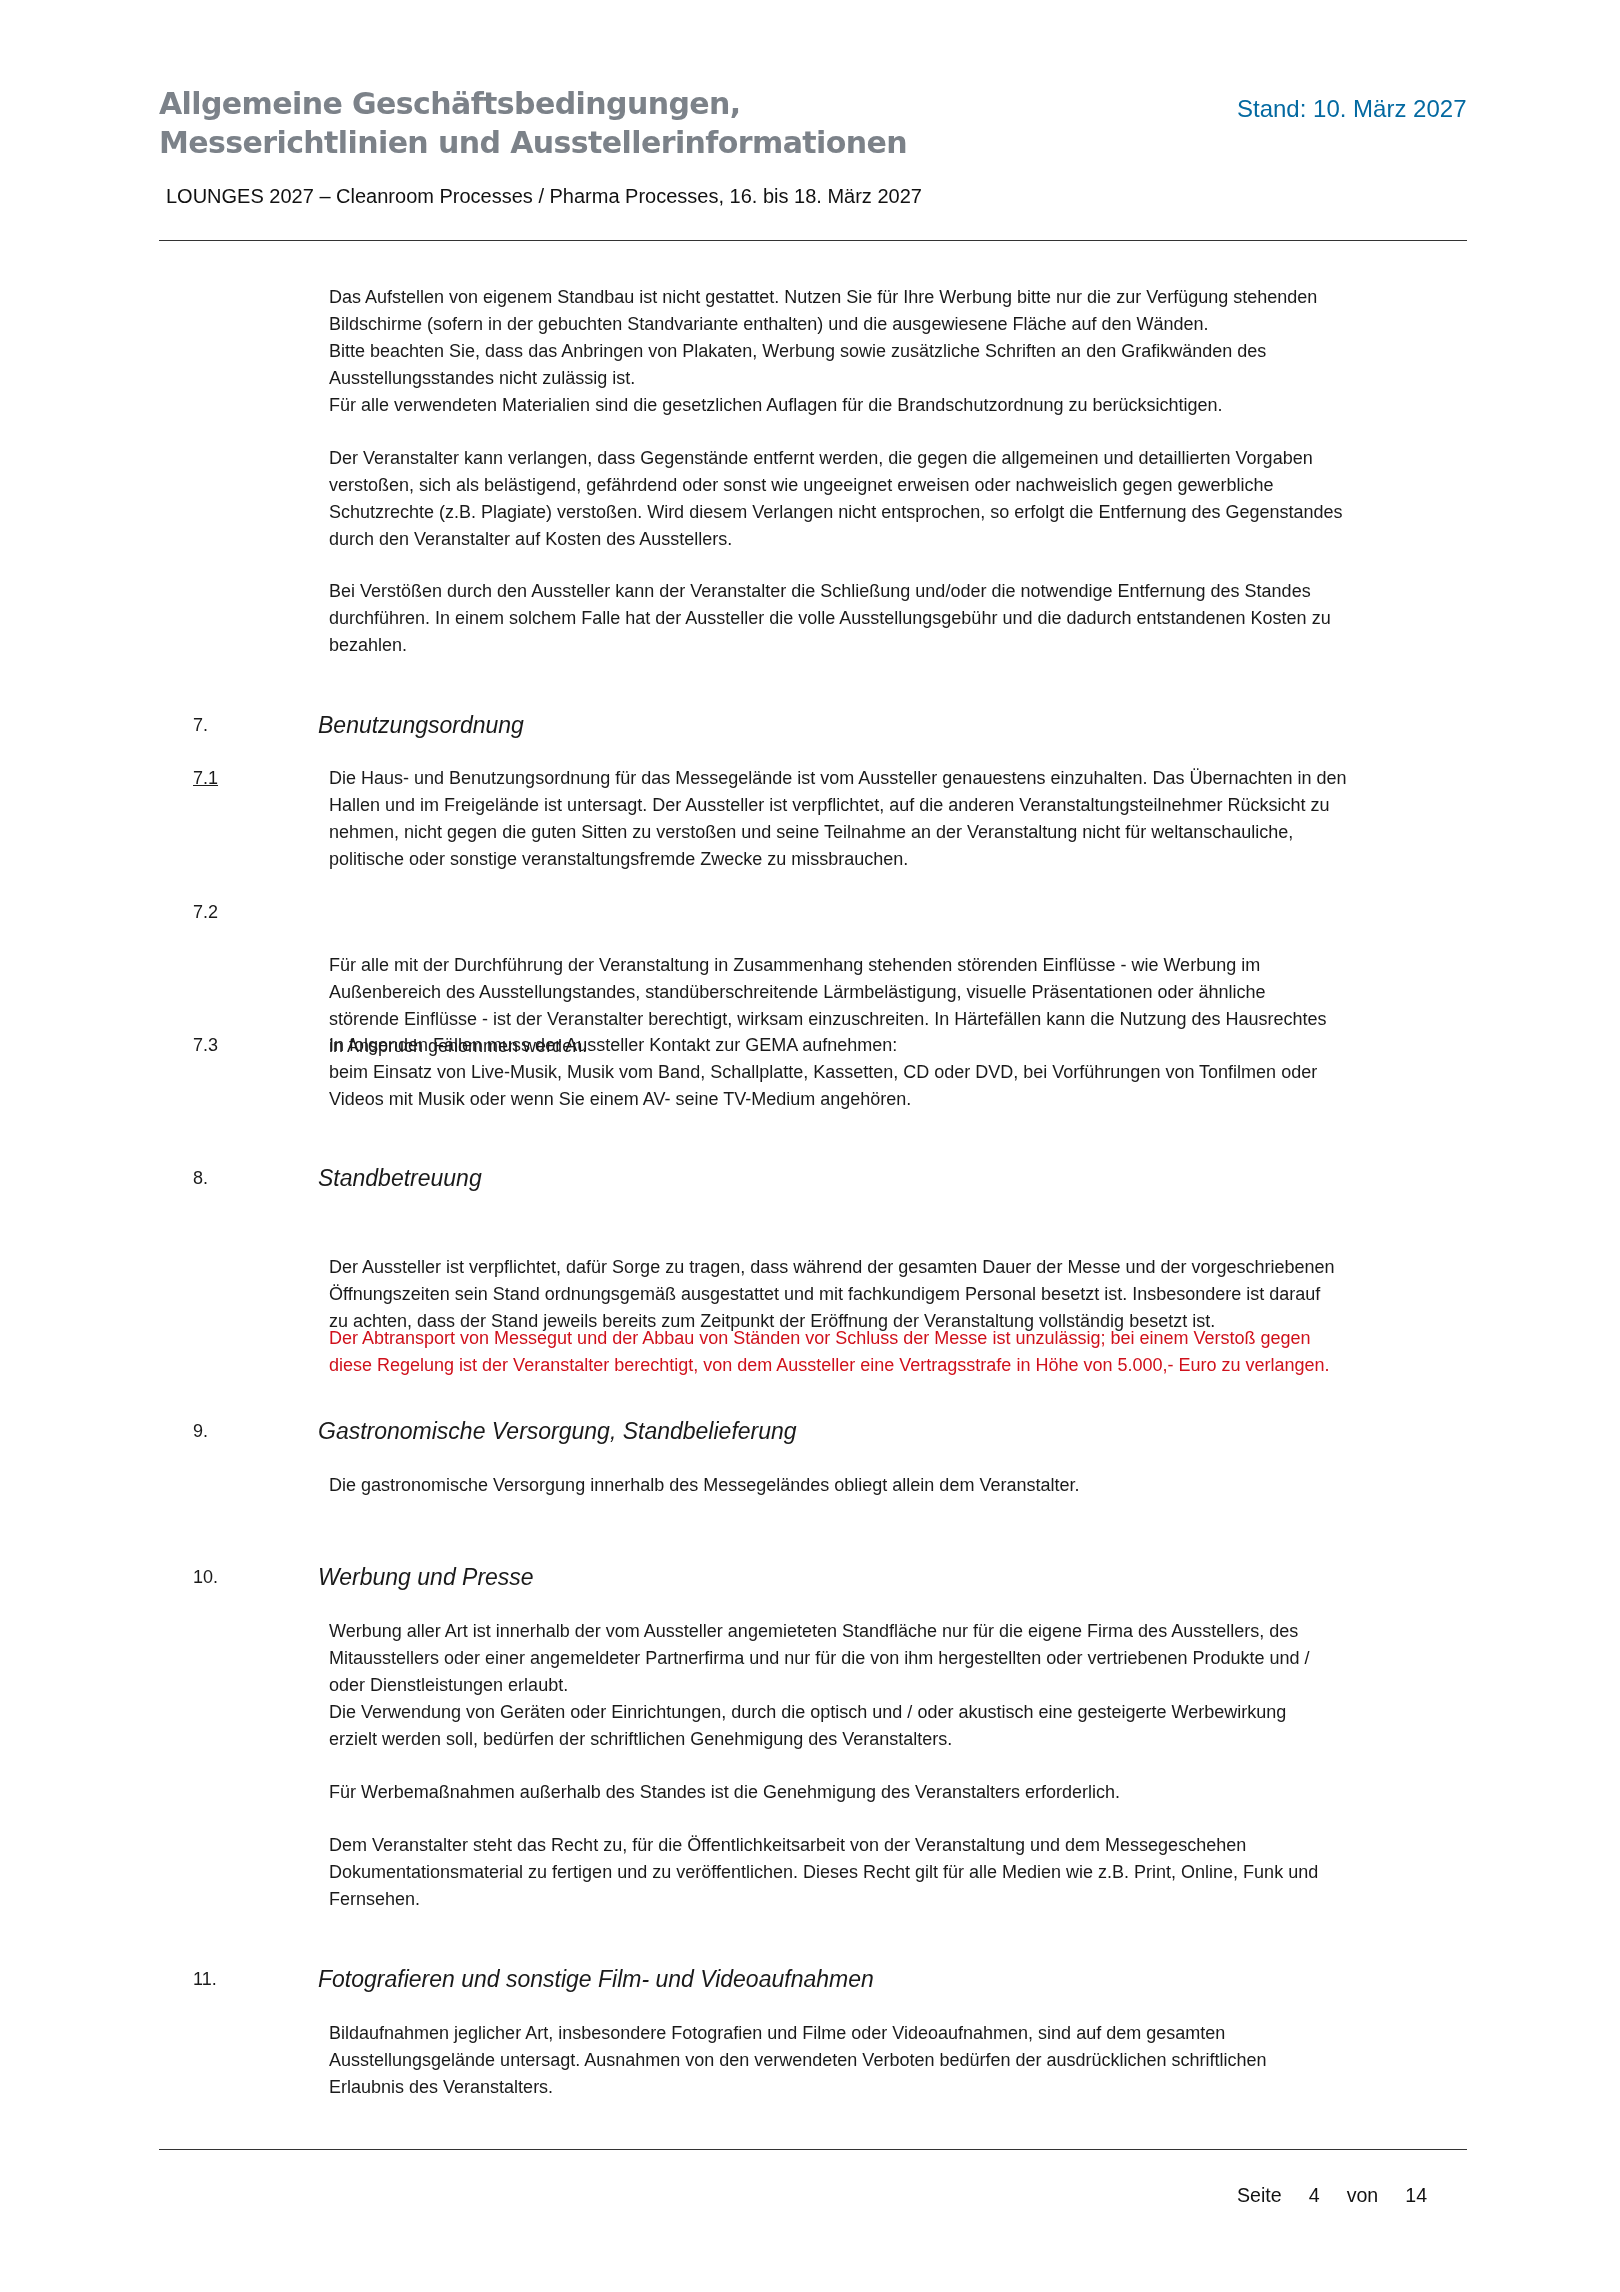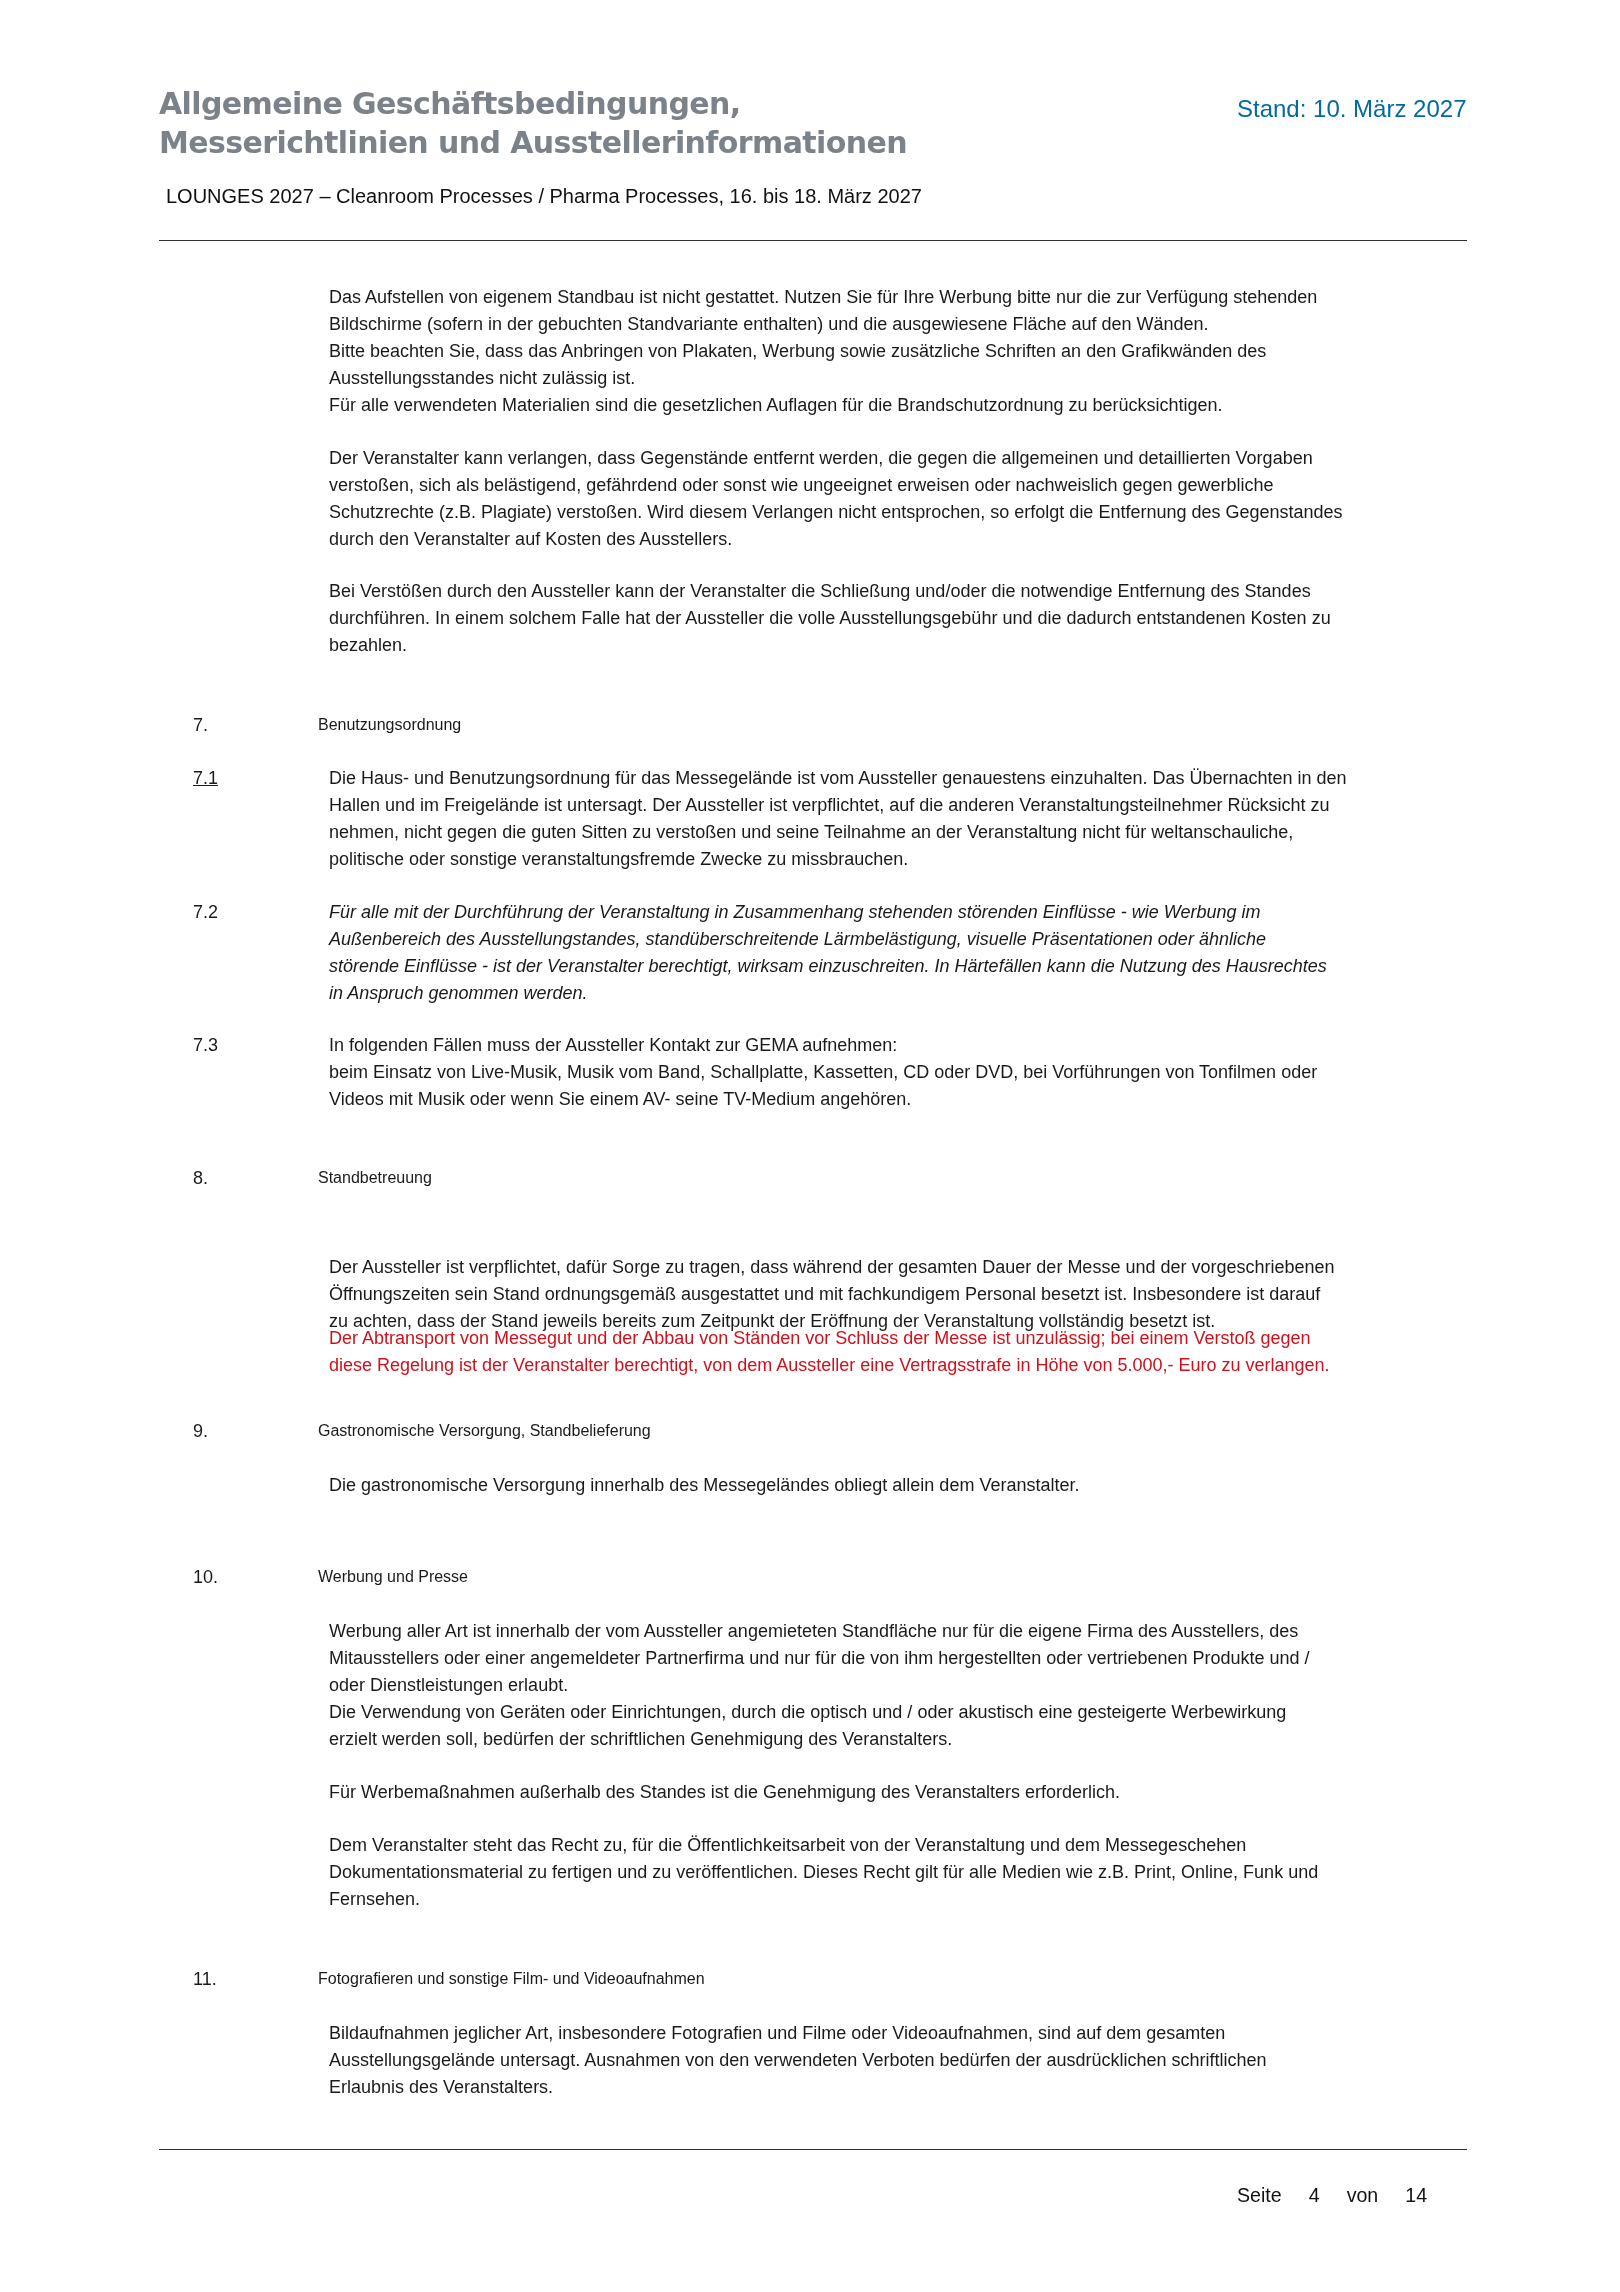--- a/index.html
+++ b/index.html
@@ -15,21 +15,21 @@
   .rule.top { top: 240px; }
   .rule.bottom { top: 2149px; }
   .page-no { position: absolute; left: 1237px; top: 2184px; font-size: 19.6px; color: #111;
              word-spacing: 0; }
   .page-no span { margin-right: 21.6px; }
   .page-no span:last-child { margin-right: 16px; }
   .para { position: absolute; left: 329px; width: 1127px; font-size: 18px; line-height: 27px; color: #1a1a1a; }
   .para p { margin: 0; }
   .para.red { color: #d0101b; }
   .sec-num { position: absolute; left: 193px; font-size: 18px; line-height: 26.5px; color: #1a1a1a; }
-  .sec-title { position: absolute; left: 318px; font-size: 16px; line-height: 26.5px; color: #1a1a1a; }
+  .sec-title { position: absolute; left: 318px; font-size: 23px; line-height: 26.5px; color: #1a1a1a; font-style: italic; }
 </style>
 </head>
 <body>
 
 <div class="doc-title">
   <span>Allgemeine Geschäftsbedingungen,</span>
   <span>Messerichtlinien und Ausstellerinformationen</span>
 </div>
 <div class="stand-date">Stand: 10. März 2027</div>
 <div class="event-line">LOUNGES 2027 – Cleanroom Processes / Pharma Processes, 16. bis 18. März 2027</div>
@@ -59,21 +59,21 @@
 
 <div class="sec-num" style="top:765px;text-decoration:underline;">7.1</div>
 <div class="para" style="top:765px;">
   <p>Die Haus- und Benutzungsordnung für das Messegelände ist vom Aussteller genauestens einzuhalten. Das Übernachten in den</p>
   <p>Hallen und im Freigelände ist untersagt. Der Aussteller ist verpflichtet, auf die anderen Veranstaltungsteilnehmer Rücksicht zu</p>
   <p>nehmen, nicht gegen die guten Sitten zu verstoßen und seine Teilnahme an der Veranstaltung nicht für weltanschauliche,</p>
   <p>politische oder sonstige veranstaltungsfremde Zwecke zu missbrauchen.</p>
 </div>
 
 <div class="sec-num" style="top:899px;">7.2</div>
-<div class="para" style="top:899px;font-style:italic;">
+<div class="para" style="top:952px;">
   <p>Für alle mit der Durchführung der Veranstaltung in Zusammenhang stehenden störenden Einflüsse - wie Werbung im</p>
   <p>Außenbereich des Ausstellungstandes, standüberschreitende Lärmbelästigung, visuelle Präsentationen oder ähnliche</p>
   <p>störende Einflüsse - ist der Veranstalter berechtigt, wirksam einzuschreiten. In Härtefällen kann die Nutzung des Hausrechtes</p>
   <p>in Anspruch genommen werden.</p>
 </div>
 
 <div class="sec-num" style="top:1032px;">7.3</div>
 <div class="para" style="top:1032px;">
   <p>In folgenden Fällen muss der Aussteller Kontakt zur GEMA aufnehmen:</p>
   <p>beim Einsatz von Live-Musik, Musik vom Band, Schallplatte, Kassetten, CD oder DVD, bei Vorführungen von Tonfilmen oder</p>

